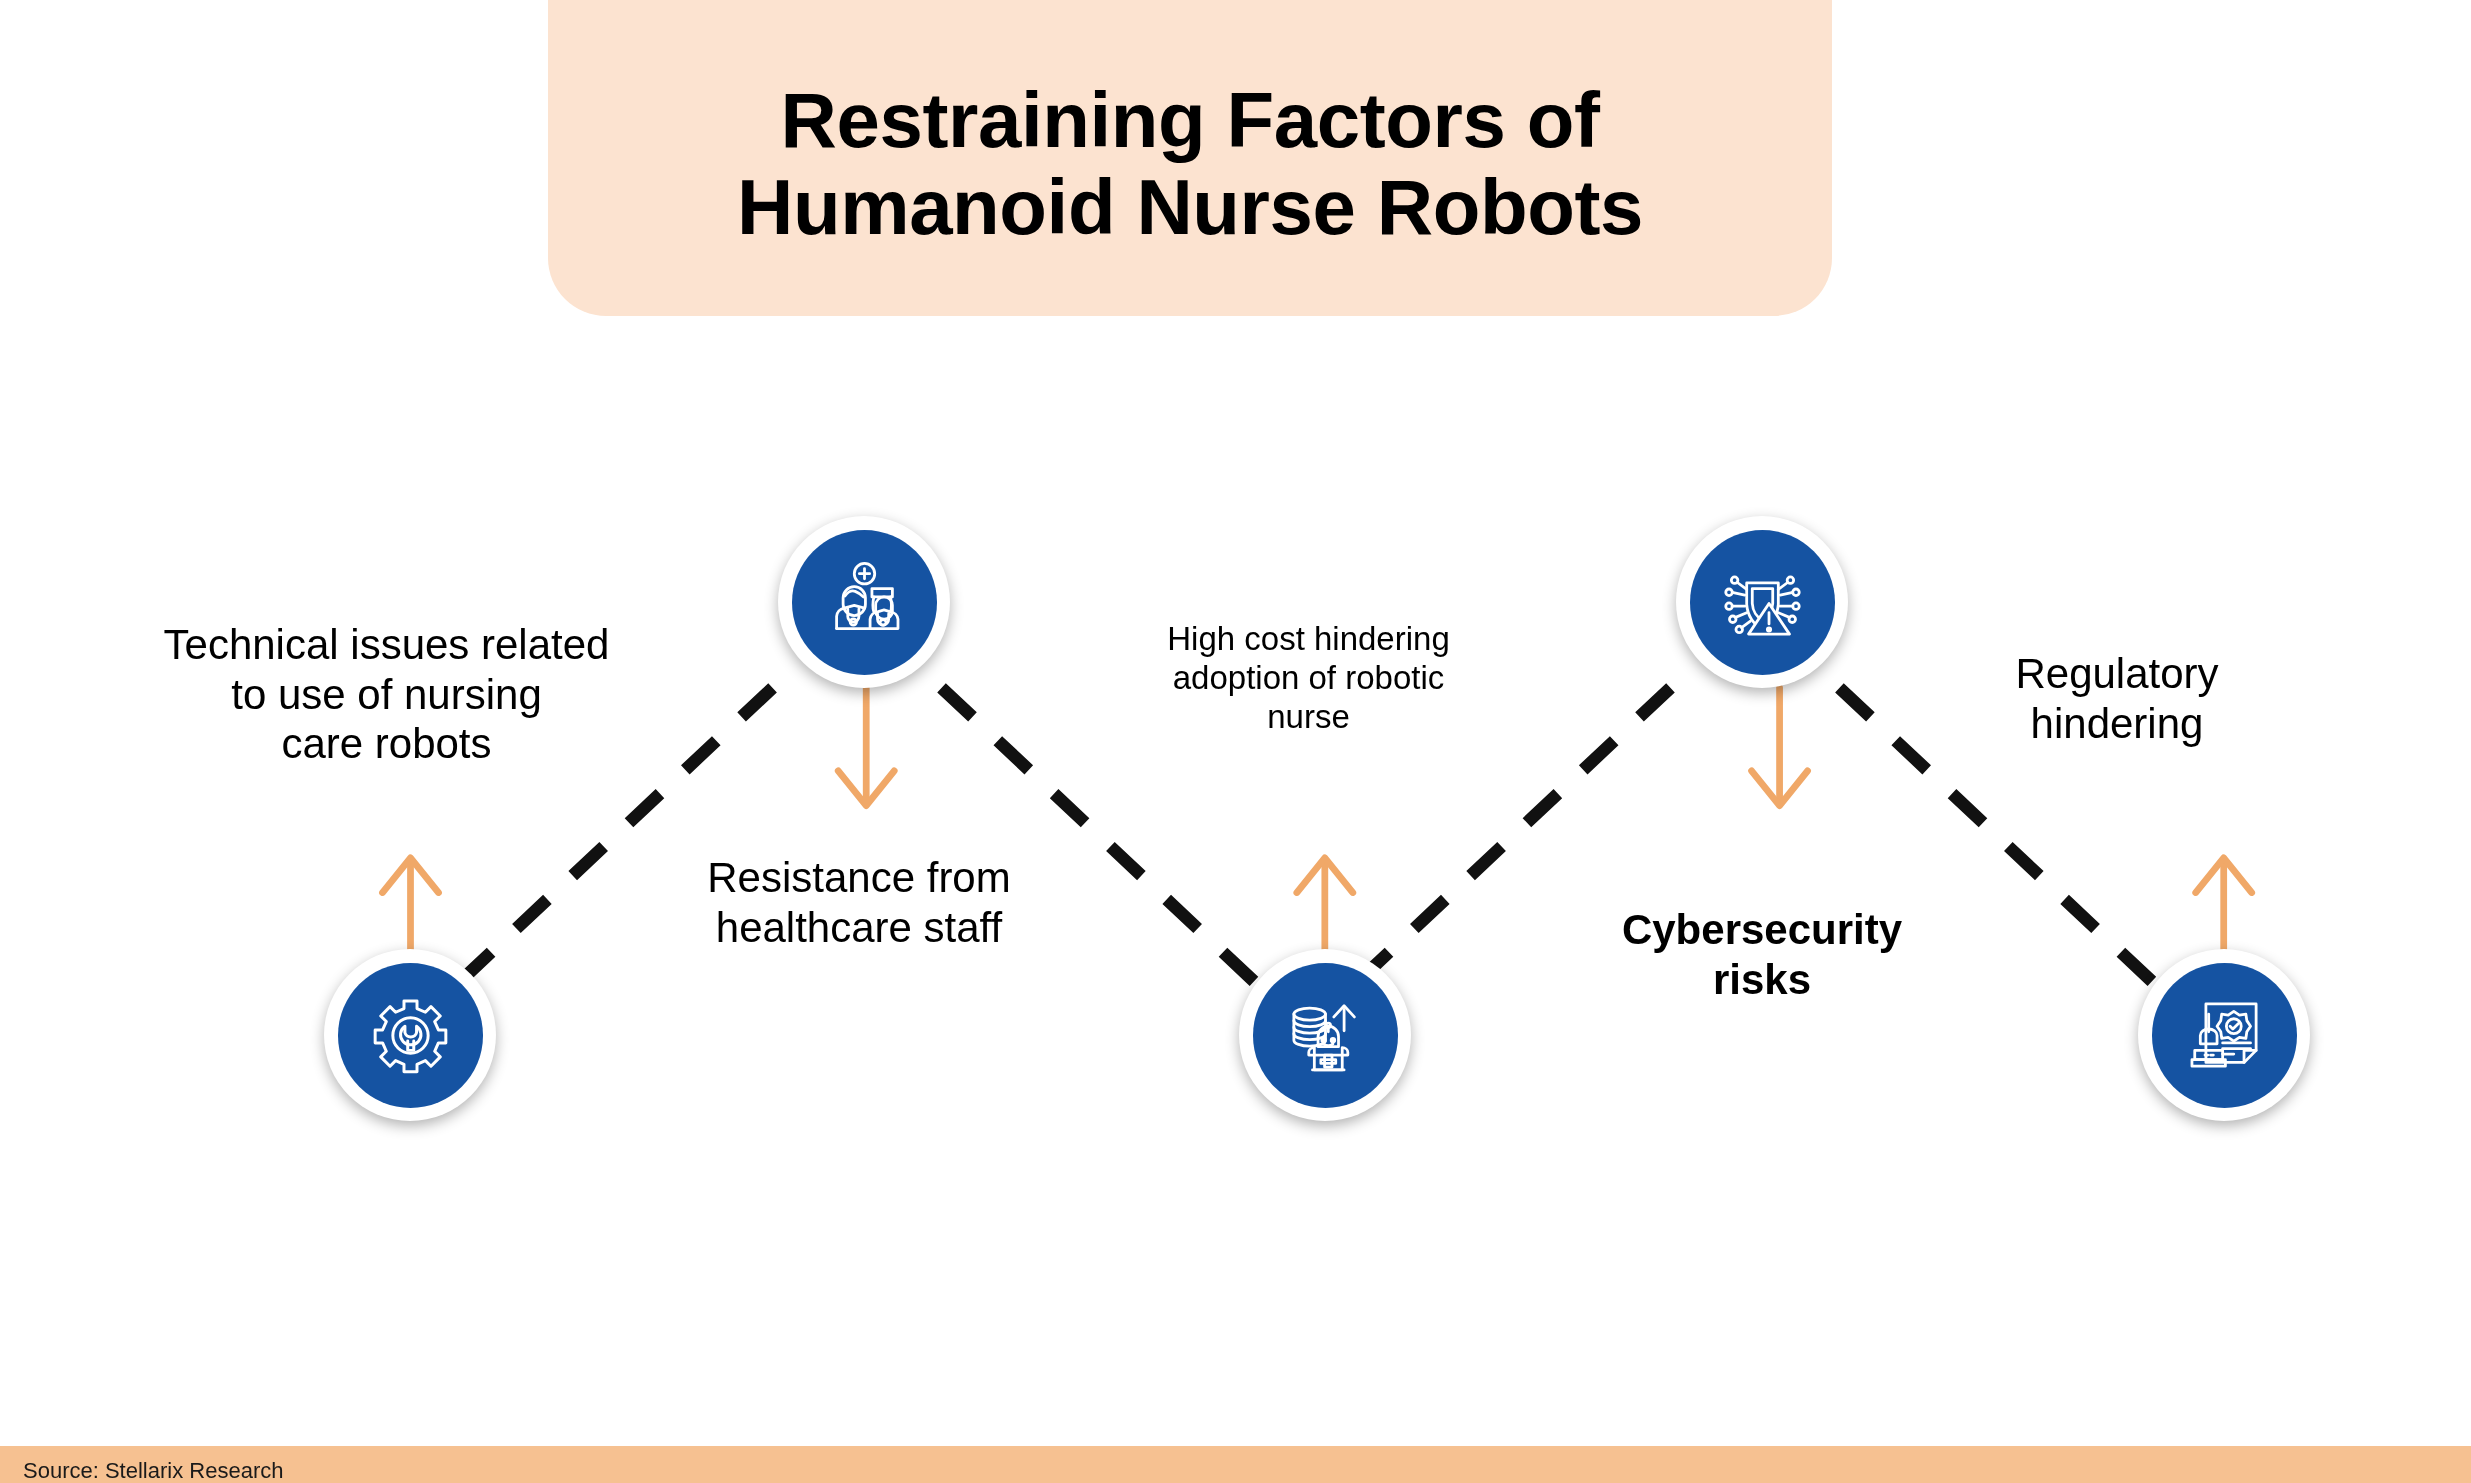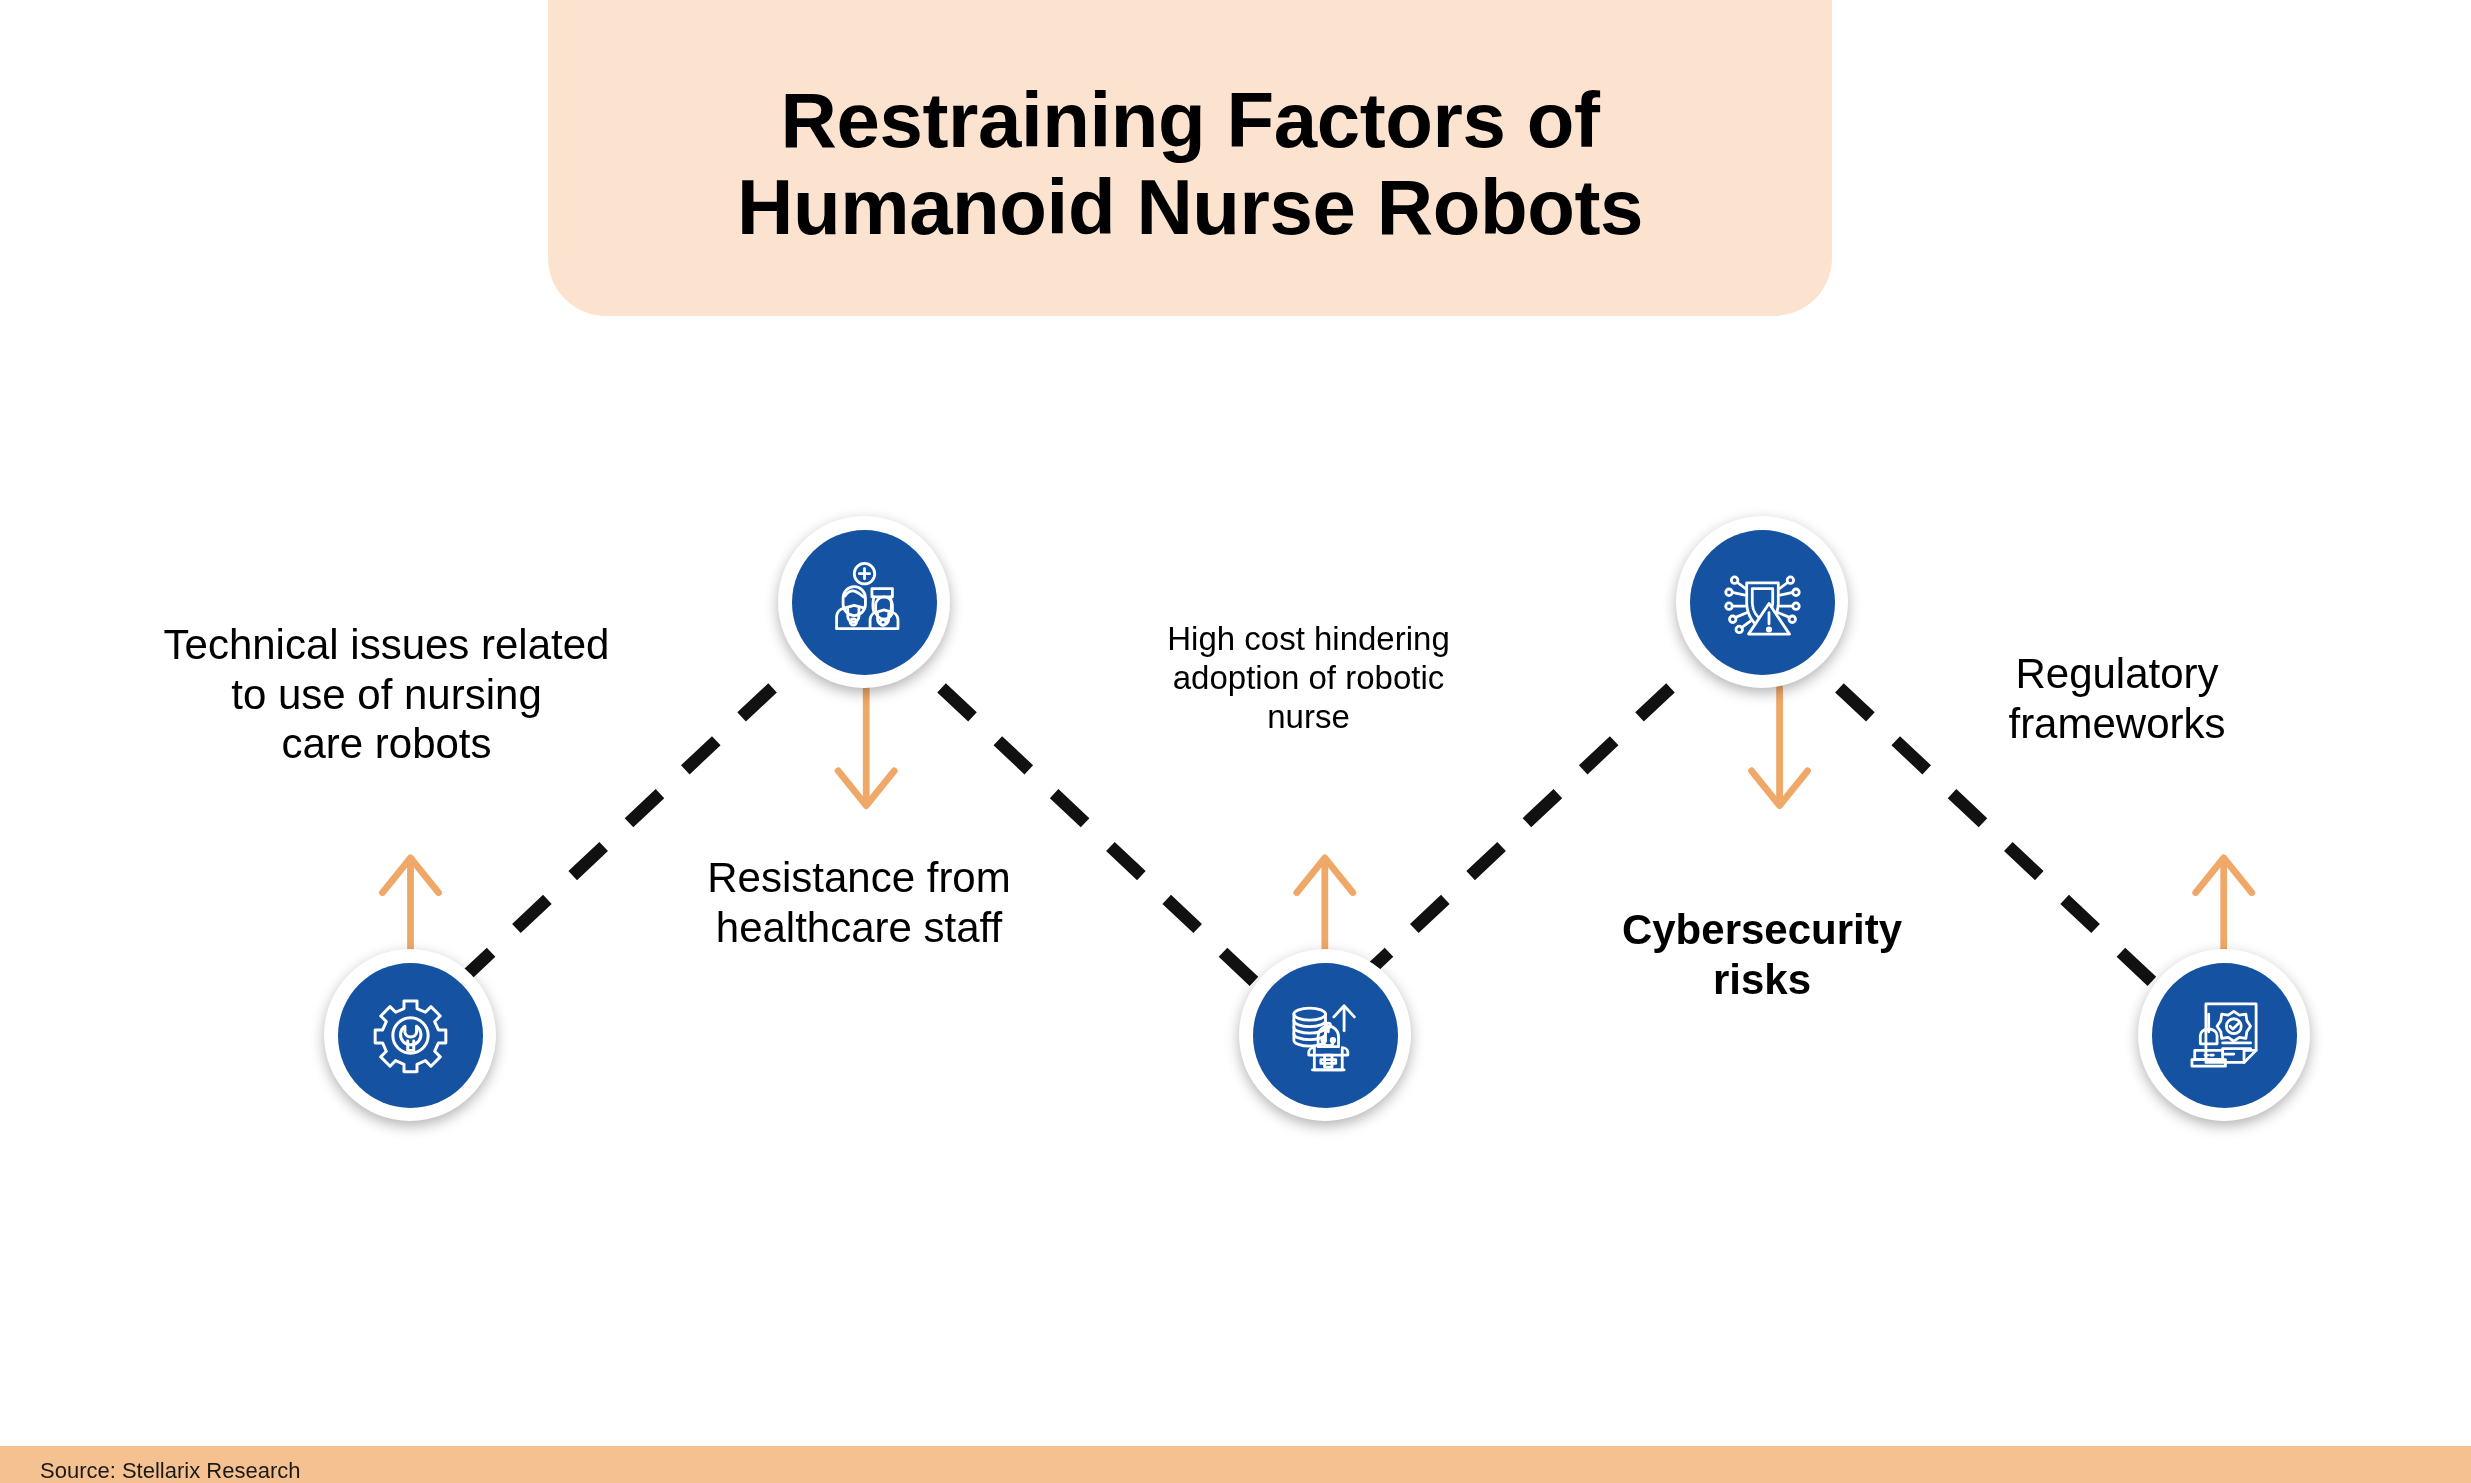--- a/index.html
+++ b/index.html
@@ -60,21 +60,21 @@
 
   
   .footer-band {
     position: absolute; left: 0; bottom: 0;
     width: 2472px; height: 49px;
     background: #F6C191;
     display: flex; align-items: center;
   }
   .footer-text {
     font-size: 22px; font-weight: 400; color: #1a1a1a;
-    padding-left: 40px;
+    padding-left: 23px;
   }
 </style>
 </head>
 <body>
 
 <div id="stage">
 
   <div class="title-card">
     <div class="title-text">
       <div>Restraining Factors of</div>
@@ -272,21 +272,21 @@
     <div>nurse</div>
   </div>
 
   <div class="label reg" style="left:1559px; top:893px; width:406px; font-size:42px;font-weight:bold;">
     <div>Cybersecurity</div>
     <div>risks</div>
   </div>
 
   <div class="label reg" style="left:1943px; top:637px; width:348px; font-size:42px;">
     <div>Regulatory</div>
-    <div>frameworks</div>
+    <div>hindering</div>
   </div>
 
   <div class="footer-band">
     <span class="footer-text">Source: Stellarix Research</span>
   </div>
 
 </div>
 
 
 </body></html>

